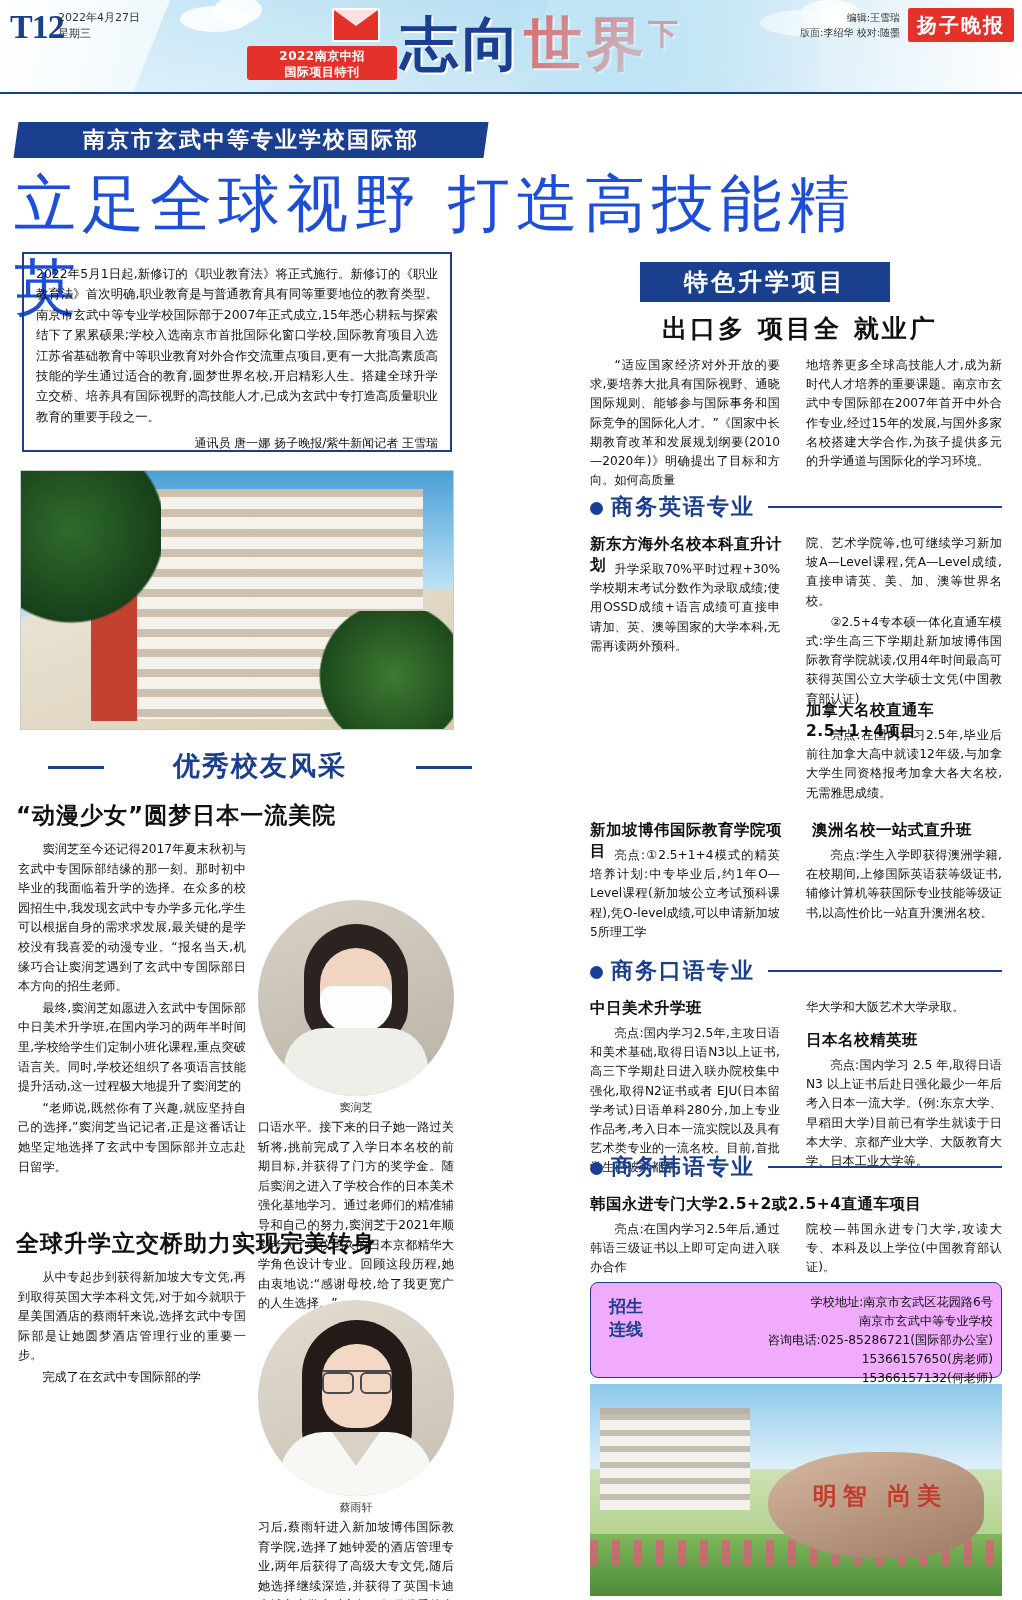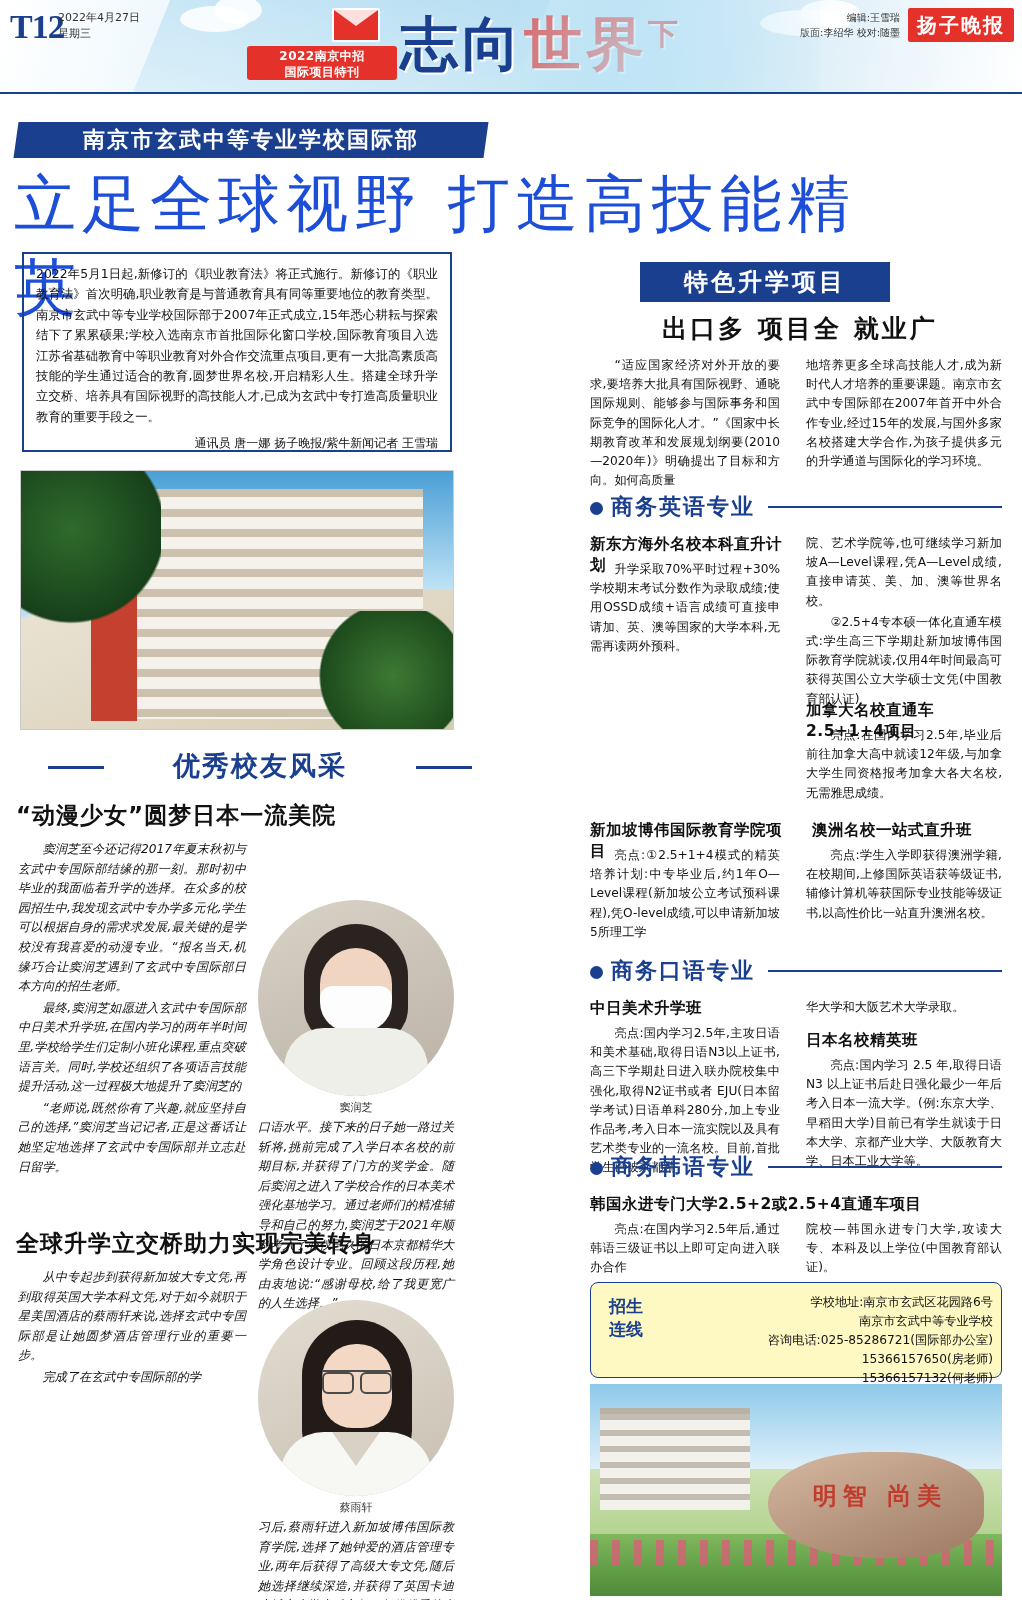--- a/index.html
+++ b/index.html
@@ -95,40 +95,40 @@
 
   
   .sec-title-blue{font-size:27px;font-weight:bold;color:#1b3f8f;letter-spacing:2px;}
   .alumni-title{position:absolute;left:110px;top:748px;width:300px;text-align:center;}
   .alumni-title:before,.alumni-title:after{content:"";position:absolute;top:18px;width:56px;height:3px;background:#1b3f8f;}
   .alumni-title:before{left:-62px;} .alumni-title:after{right:-62px;}
 
   .sub-head{position:absolute;font-size:23px;font-weight:bold;color:#111;letter-spacing:1px;}
 
   
-  .col{position:absolute;font-size:12.2px;line-height:19.6px;text-align:justify;color:#111;font-style:italic;}
+  .col{position:absolute;font-size:12.2px;line-height:19.6px;text-align:justify;color:#111;}
   .col p{margin:0 0 2px 0;text-indent:2em;}
 
   
   .feature-banner{position:absolute;left:640px;top:262px;width:250px;height:40px;background:#1b3f8f;}
   .feature-banner span{display:block;color:#fff;font-size:24px;font-weight:bold;text-align:center;line-height:40px;letter-spacing:3px;}
   .feature-sub{position:absolute;left:600px;top:312px;width:400px;text-align:center;font-size:25px;font-weight:bold;color:#111;letter-spacing:3px;}
 
   .rcol{position:absolute;font-size:12.2px;line-height:19.2px;text-align:justify;color:#111;}
   .rcol p{margin:0 0 2px 0;text-indent:2em;}
 
   .major-head{position:absolute;font-size:22px;font-weight:bold;color:#1b3f8f;letter-spacing:2px;}
   .major-head .dot{display:inline-block;width:13px;height:13px;border-radius:50%;background:#1b3f8f;margin-right:8px;vertical-align:middle;}
   .major-rule{position:absolute;height:2px;background:#1b3f8f;}
 
   .prog-head{position:absolute;font-size:15.5px;font-weight:bold;color:#111;letter-spacing:.5px;}
 
   
   .contactbox{position:absolute;left:590px;top:1282px;width:412px;height:96px;
-    border:1.5px solid #1b3f8f;border-radius:8px;background:#fef9c3;box-sizing:border-box;}
+    border:1.5px solid #1b3f8f;border-radius:8px;background:#f0abfc;box-sizing:border-box;}
   .cb-left{position:absolute;left:14px;top:12px;width:42px;font-size:17px;font-weight:bold;color:#1b3f8f;line-height:23px;text-align:center;}
   .cb-right{position:absolute;left:66px;top:10px;right:8px;font-size:12.2px;line-height:19px;color:#111;text-align:right;}
 
   
   .photo4{left:590px;top:1384px;width:412px;height:212px;overflow:hidden;
     background:linear-gradient(180deg,#bfe0f2 0%,#dff0fa 38%,#cfe3b6 39%,#9cc46f 100%);}
   .p4-sky{position:absolute;left:0;top:0;width:100%;height:40%;background:linear-gradient(180deg,#8ec9ea,#dff0fa);}
   .p4-bldg{position:absolute;left:10px;top:24px;width:150px;height:96px;background:#e6e2d8;border-top:6px solid #b8b2a4;}
   .p4-bldg:before{content:"";position:absolute;inset:0;background:repeating-linear-gradient(180deg,rgba(170,165,150,.6) 0 6px,rgba(255,255,255,.5) 6px 16px);}
   .p4-rock{position:absolute;left:178px;top:68px;width:216px;height:106px;background:linear-gradient(160deg,#d6b8a0,#9d7a63);

